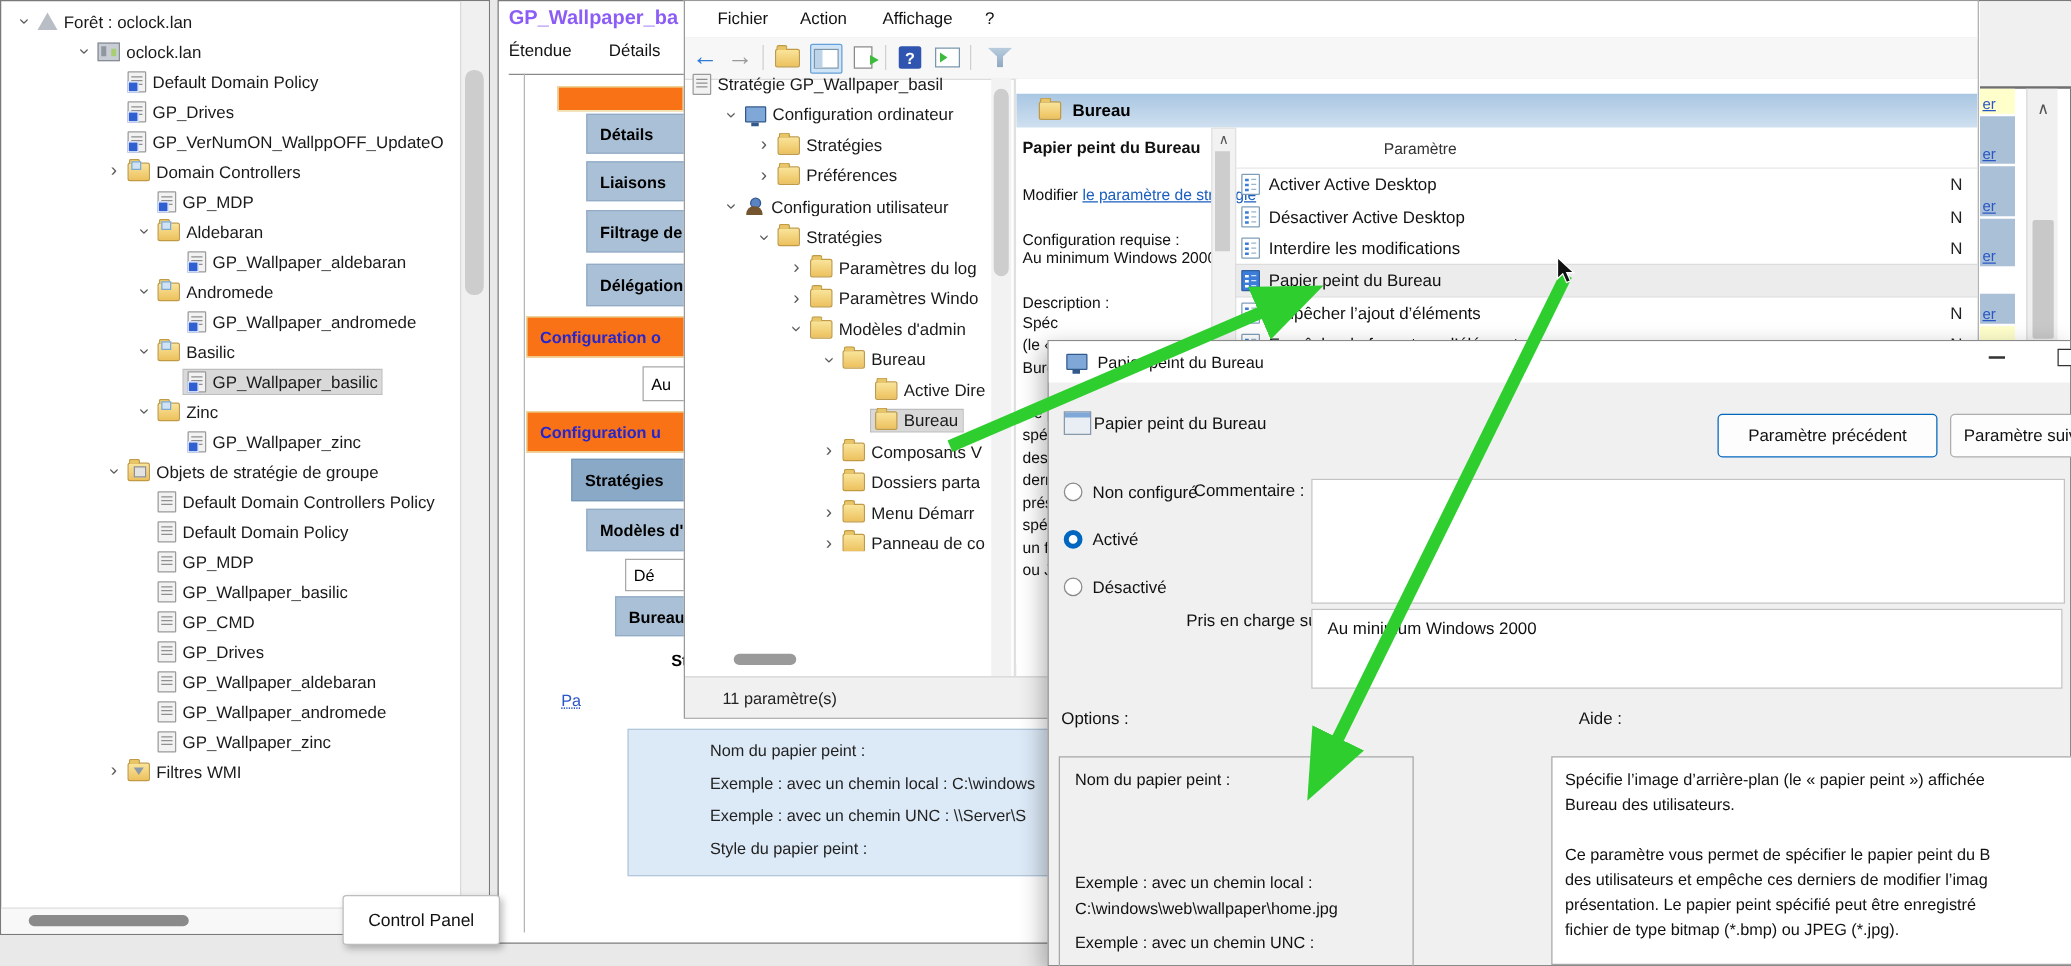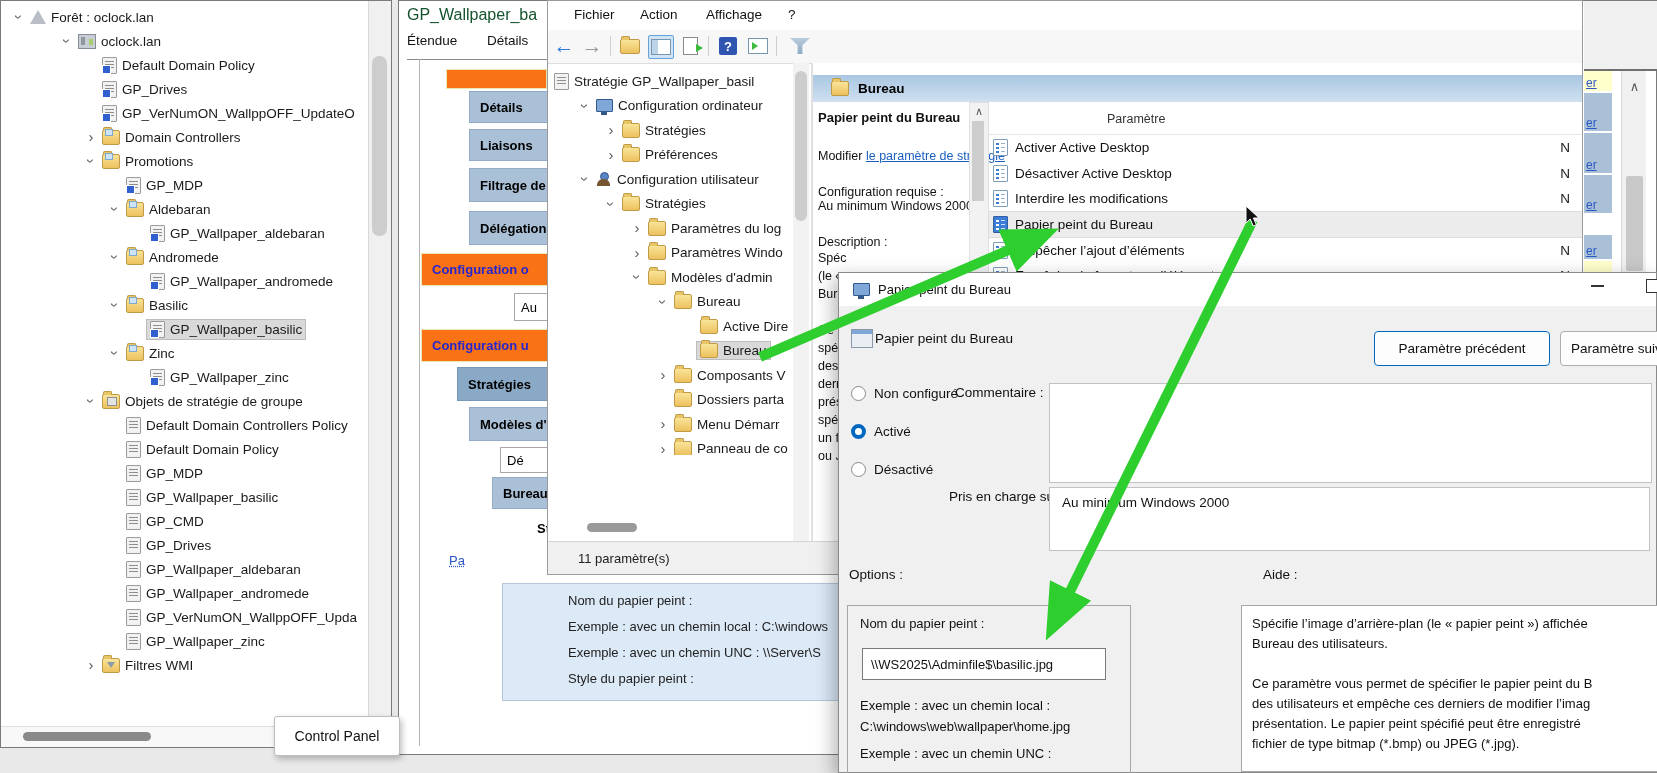--- a/index.html
+++ b/index.html
@@ -54,21 +54,21 @@
   #gpmc-vscroll{position:absolute;right:0;top:0;width:22px;height:726px;background:#f0f0f0;border-left:1px solid #d9d9d9;}
   #gpmc-vthumb{position:absolute;left:3px;top:55px;width:15px;height:180px;background:#cdcdcd;border-radius:7px;}
   #gpmc-hscroll{position:absolute;left:0;bottom:0;width:368px;height:20px;background:#f8f8f8;border-top:1px solid #e0e0e0;}
   #gpmc-hthumb{position:absolute;left:22px;top:5px;width:128px;height:9px;background:#8a8a8a;border-radius:5px;}
 
   
   #tooltip{left:274px;top:716px;width:126px;height:40px;background:#fff;border:1px solid #bdbdbd;border-radius:3px;box-shadow:2px 3px 6px rgba(0,0,0,.25);z-index:40;display:flex;align-items:center;justify-content:center;font-size:14px;color:#111;}
 
   
   #report{left:398px;top:0;width:1259px;height:755px;z-index:2;}
-  #report-title{position:absolute;left:8px;top:5px;font-size:16px;font-weight:normal;color:#14532d;white-space:nowrap;}
+  #report-title{position:absolute;left:8px;top:5px;font-size:16px;font-weight:bold;color:#8b5cf6;white-space:nowrap;}
   #report-tabs{position:absolute;left:8px;top:32px;width:540px;height:26px;border-bottom:1px solid #8a8a8a;font-size:13.5px;color:#111;}
   #report-tabs span{margin-right:26px;}
   #report-innerframe{position:absolute;left:20px;top:58px;bottom:8px;width:1px;background:#b5b5b5;}
   .rbar{position:absolute;font-size:13px;font-weight:bold;color:#000;display:flex;align-items:center;padding-left:10px;box-sizing:border-box;white-space:nowrap;overflow:hidden;}
   .rbar.blue{background:#a9c0d6;border:1px solid #93abc4;}
   .rbar.dark{background:#8aa9c6;border:1px solid #7697b6;}
   .rbar.yellow{background:#f97316;border:1px solid #e8e8b0;color:#2626cc;}
   .rbar.cell{background:#fff;border:1px solid #a8a8a8;font-weight:normal;padding-left:6px;}
   #r-y0{left:47px;top:68px;width:101px;height:20px;}
   #r-details{left:70px;top:90px;width:79px;height:32px;}
@@ -117,21 +117,21 @@
   .docico::after{content:'';position:absolute;right:-6px;bottom:2px;width:0;height:0;border-top:4px solid transparent;border-bottom:4px solid transparent;border-left:7px solid #3dbb3d;}
   #tbsep2{left:160px;}
   #tb-help{left:168px;}
   .helpico{width:18px;height:18px;background:#2f55b0;color:#fff;font-weight:bold;font-size:13px;display:flex;align-items:center;justify-content:center;border-radius:2px;}
   #tb-winplay{left:198px;}
   .playico{width:18px;height:14px;background:#fff;border:1px solid #7a96ad;position:relative;}
   .playico::after{content:'';position:absolute;left:3px;top:3px;width:0;height:0;border-top:4px solid transparent;border-bottom:4px solid transparent;border-left:6px solid #3dbb3d;}
   #tbsep3{left:228px;}
   #tb-filter{left:240px;}
   .funnel{width:20px;height:16px;background:linear-gradient(#b9cede,#8fa9c2);clip-path:polygon(0 0,100% 0,62% 45%,62% 100%,38% 100%,38% 45%);}
-  #e-tree{position:absolute;left:0px;top:68px;width:243px;height:386px;overflow:hidden;}
+  #e-tree{position:absolute;left:0px;top:54px;width:243px;height:386px;overflow:hidden;}
   #e-tree-scroll{position:absolute;left:245px;top:62px;width:16px;height:478px;background:#f2f2f2;}
   #e-tree-scroll .thumb{position:absolute;left:2px;top:8px;width:12px;height:150px;background:#cdcdcd;border-radius:6px;}
   #e-tree-hthumb{position:absolute;left:39px;top:522px;width:50px;height:9px;background:#9a9a9a;border-radius:5px;}
   #e-split{position:absolute;left:263px;top:62px;width:2px;height:478px;background:#e0e0e0;}
   #e-pane{position:absolute;left:265px;top:62px;right:0;height:468px;background:#fff;overflow:hidden;}
   #e-pane-header{position:absolute;left:0;top:12px;right:0;height:27px;background:linear-gradient(#a9c6e2,#cfe0f0);display:flex;align-items:center;padding-left:18px;font-size:13.5px;font-weight:600;color:#000;}
   #e-pane-header .i{margin-right:9px;}
   #e-desc{position:absolute;left:0;top:39px;width:155px;bottom:0;padding:8px 0 0 5px;font-size:12.5px;color:#111;}
   #e-desc .dtitle{font-weight:bold;font-size:13px;margin-bottom:24px;white-space:nowrap;}
   #e-desc .dmod{margin-bottom:22px;white-space:nowrap;}
@@ -230,27 +230,20 @@
             <span class="tlabel nowrap">GP_VerNumON_WallppOFF_UpdateO</span>
           </span>
         </div>
         <div class="trow" style="padding-left: 82px;">
           <span class="chev">›</span>
           <span class="tcont">
             <span class="i i-ou"></span>
             <span class="tlabel nowrap">Domain Controllers</span>
           </span>
         </div>
-        <div class="trow" style="padding-left: 82px;">
-          <span class="chev open">›</span>
-          <span class="tcont">
-            <span class="i i-ou"></span>
-            <span class="tlabel nowrap">Promotions</span>
-          </span>
-        </div>
         <div class="trow" style="padding-left: 106px;">
           <span class="chev"></span>
           <span class="tcont">
             <span class="i i-gpolink"></span>
             <span class="tlabel nowrap">GP_MDP</span>
           </span>
         </div>
         <div class="trow" style="padding-left: 106px;">
           <span class="chev open">›</span>
           <span class="tcont">
@@ -361,27 +354,20 @@
           <span class="tcont">
             <span class="i i-gpo"></span>
             <span class="tlabel nowrap">GP_Wallpaper_aldebaran</span>
           </span>
         </div>
         <div class="trow" style="padding-left: 106px;">
           <span class="chev"></span>
           <span class="tcont">
             <span class="i i-gpo"></span>
             <span class="tlabel nowrap">GP_Wallpaper_andromede</span>
-          </span>
-        </div>
-        <div class="trow" style="padding-left: 106px;">
-          <span class="chev"></span>
-          <span class="tcont">
-            <span class="i i-gpo"></span>
-            <span class="tlabel nowrap">GP_VerNumON_WallppOFF_Upda</span>
           </span>
         </div>
         <div class="trow" style="padding-left: 106px;">
           <span class="chev"></span>
           <span class="tcont">
             <span class="i i-gpo"></span>
             <span class="tlabel nowrap">GP_Wallpaper_zinc</span>
           </span>
         </div>
         <div class="trow" style="padding-left: 82px;">
@@ -722,21 +708,20 @@
     <div id="lbl-comment">Commentaire :</div>
     <div id="box-comment"></div>
     <div id="lbl-supported">Pris en charge sur :</div>
     <div id="box-supported">Au minimum Windows 2000</div>
 
     <div id="lbl-options">Options :</div>
     <div id="lbl-aide">Aide :</div>
 
     <div id="grp-options">
       <div class="olabel">Nom du papier peint :</div>
-      <div id="opt-input">\\WS2025\Adminfile$\basilic.jpg</div>
       <div id="oex1" class="oex">Exemple : avec un chemin local :</div>
       <div id="oex2" class="oex">C:\windows\web\wallpaper\home.jpg</div>
       <div id="oex3" class="oex">Exemple : avec un chemin UNC :</div>
     </div>
     <div id="grp-aide">
         <div class="hline">Spécifie l’image d’arrière-plan (le « papier peint ») affichée</div>
         <div class="hline">Bureau des utilisateurs.</div>
         <div class="hline"></div>
         <div class="hline">Ce paramètre vous permet de spécifier le papier peint du B</div>
         <div class="hline">des utilisateurs et empêche ces derniers de modifier l’imag</div>

